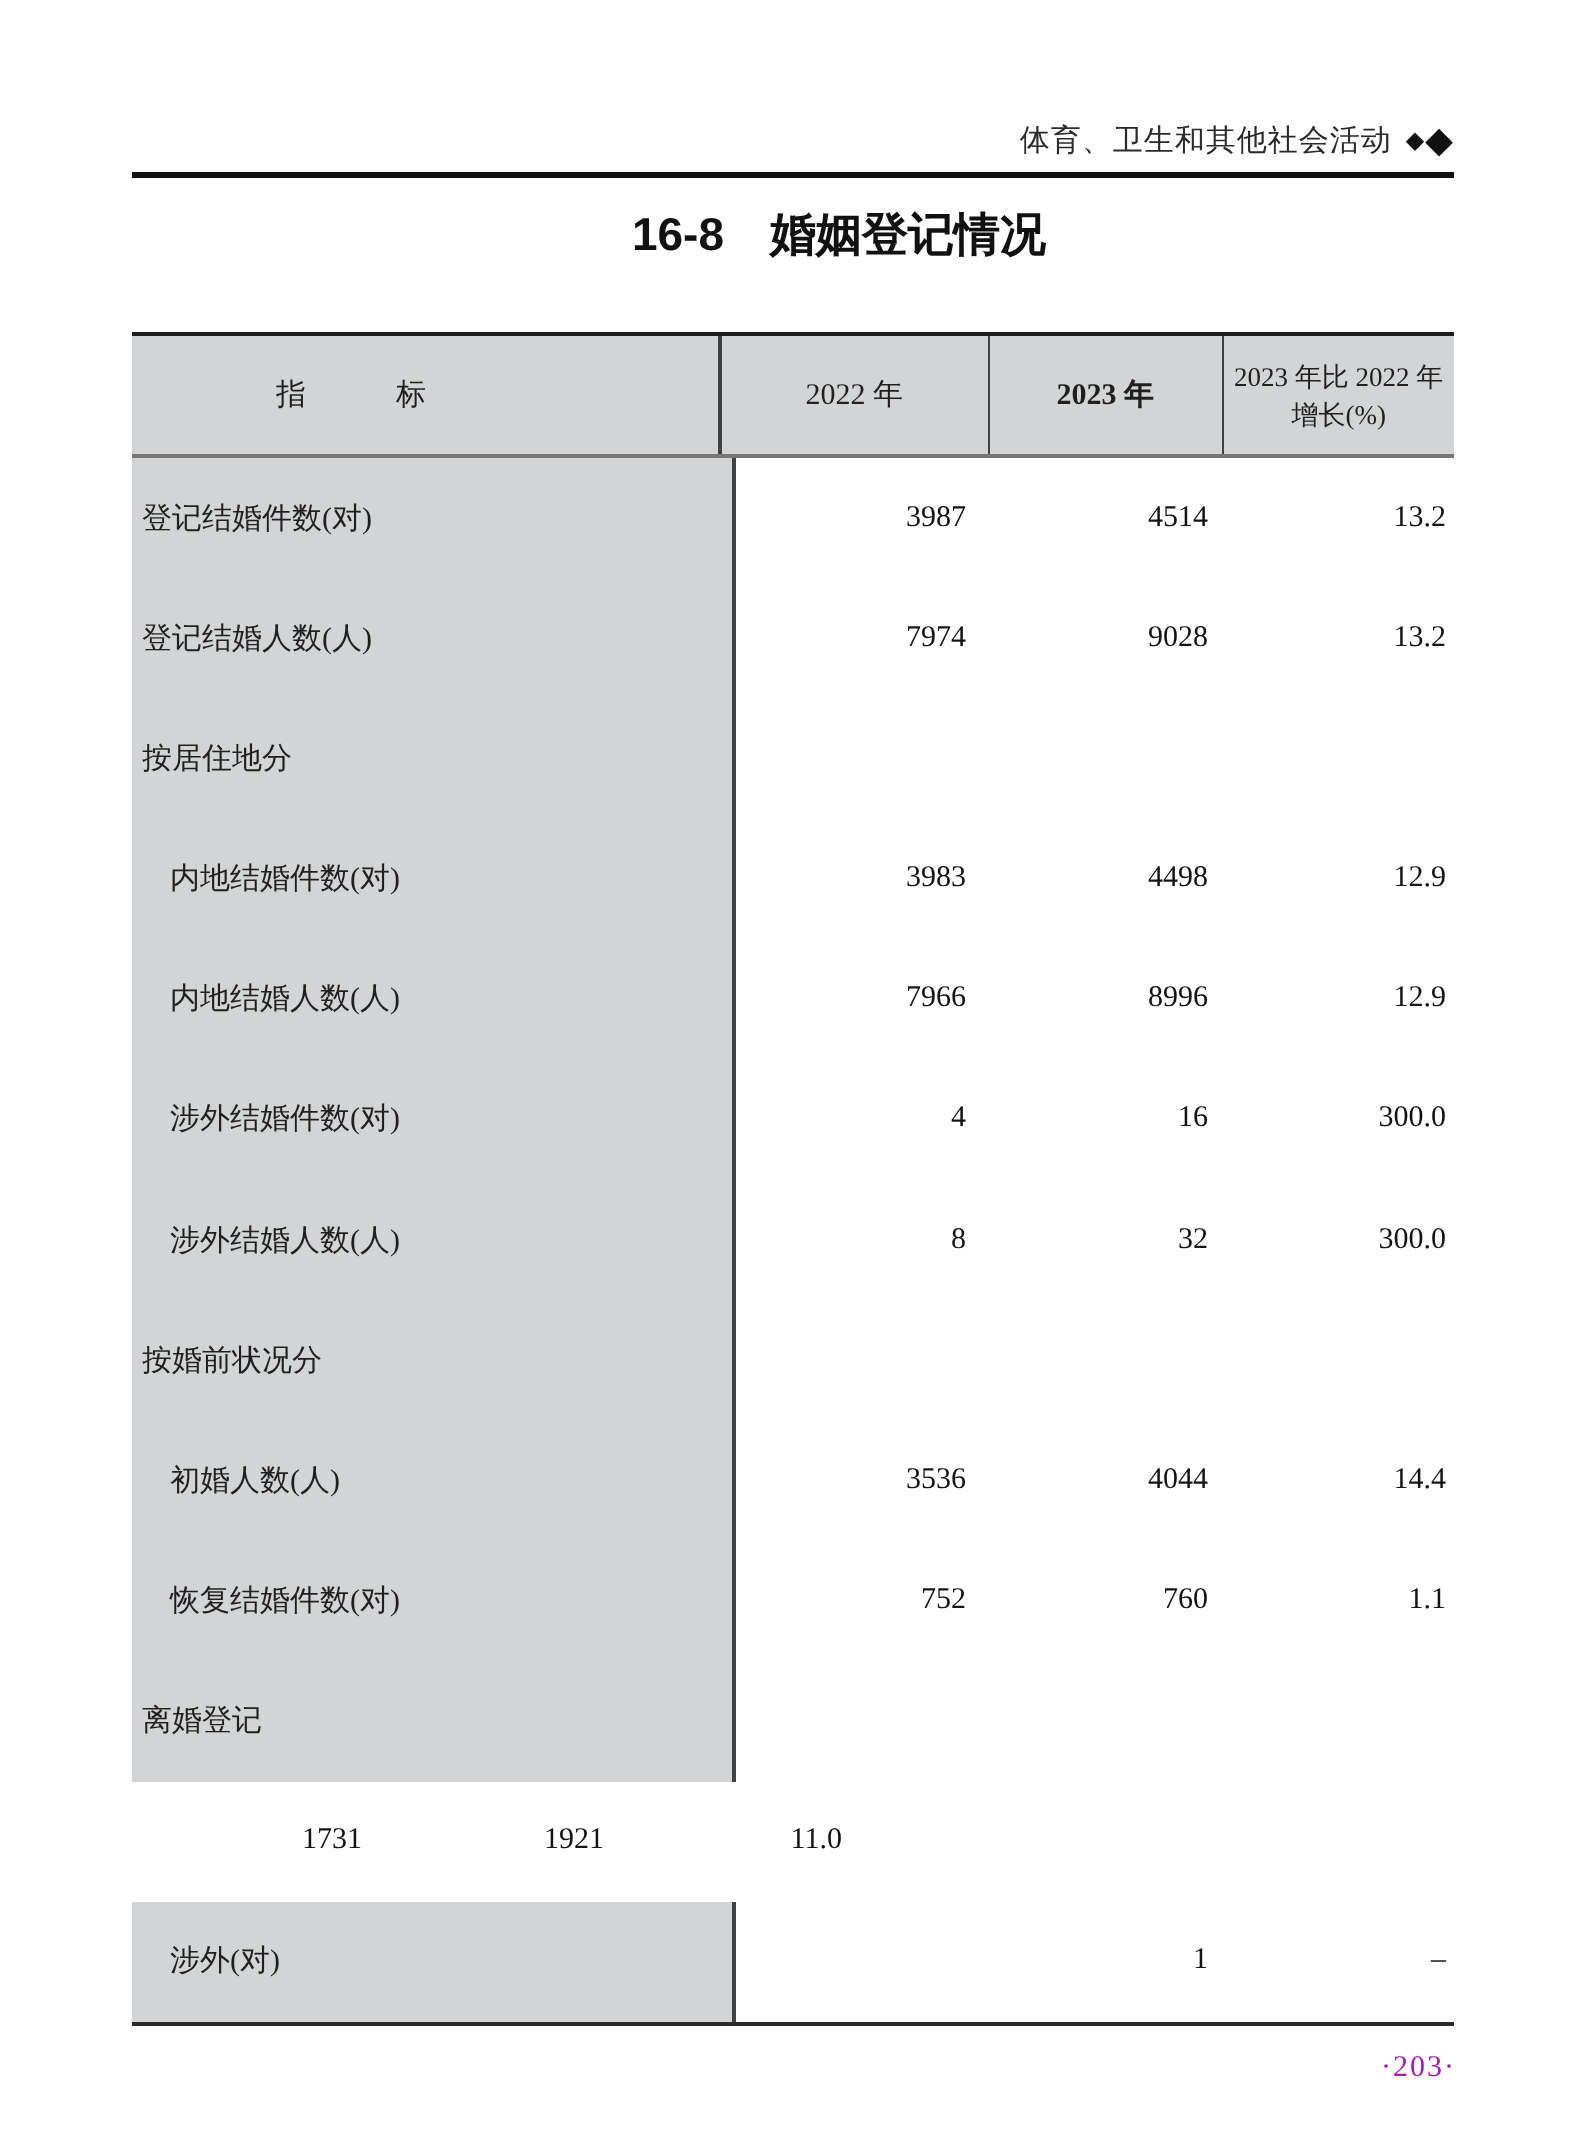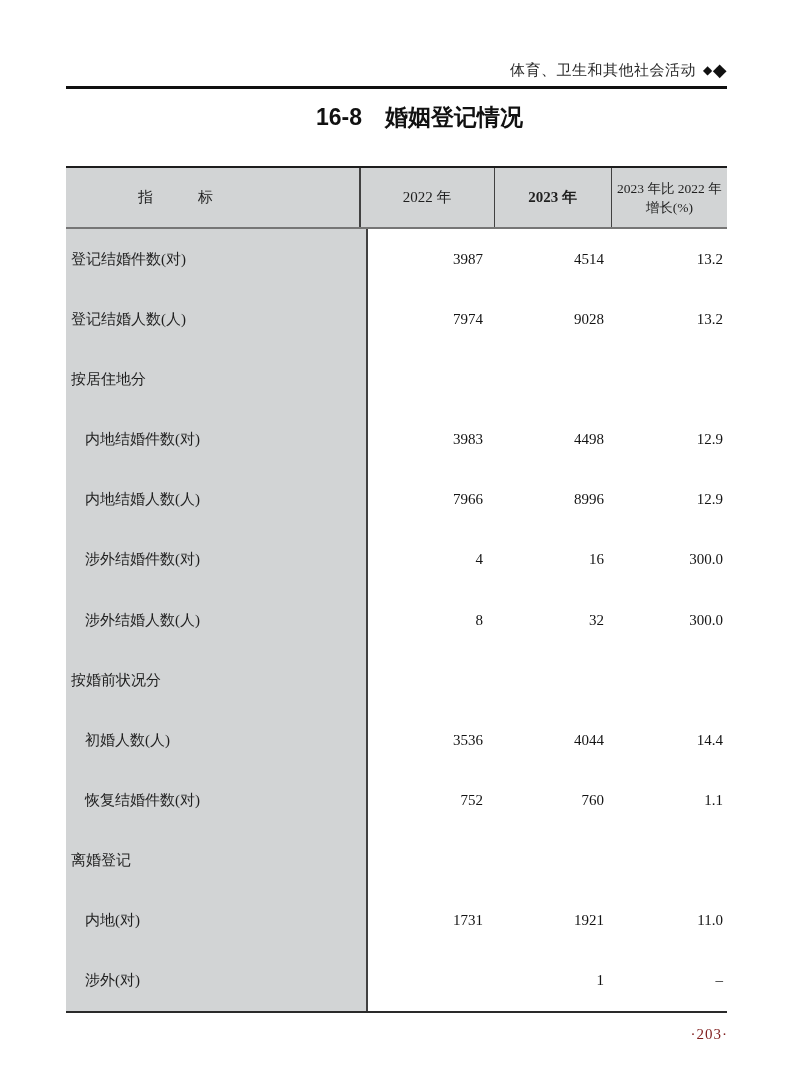--- a/index.html
+++ b/index.html
@@ -58,21 +58,21 @@
     padding-left:5px; color:#1f1f1f;
   }
   .tr.lvl1 .td.label { padding-left:19px; }
   .td.num { justify-content:flex-end; padding-right:4px; color:#141414;text-align:center; }
   .td.c2 { width:119px; }
   .td.c3 { width:121px; }
   .td.c4 { width:119px; }
 
   .page-number {
     position:absolute; top:1026px; right:65px;
-    font-size:15px; letter-spacing:1px; color:#7f1d1d;
+    font-size:15px; letter-spacing:1px; color:#a21caf;
   }
 </style>
 </head>
 <body>
 
 <div class="running-head">
   <span>体育、卫生和其他社会活动</span>
   <span class="diamonds">
     <span class="diamond-small">◆</span>
     <span class="diamond-large">◆</span>
@@ -167,21 +167,20 @@
     </div>
 
     <div class="tr lvl0">
       <div class="td label">离婚登记</div>
       <div class="td num c2"></div>
       <div class="td num c3"></div>
       <div class="td num c4"></div>
     </div>
 
     <div class="tr lvl1">
-      <div class="td label">内地(对)</div>
       <div class="td num c2">1731</div>
       <div class="td num c3">1921</div>
       <div class="td num c4">11.0</div>
     </div>
 
     <div class="tr lvl1">
       <div class="td label">涉外(对)</div>
       <div class="td num c2"></div>
       <div class="td num c3">1</div>
       <div class="td num c4">–</div>

